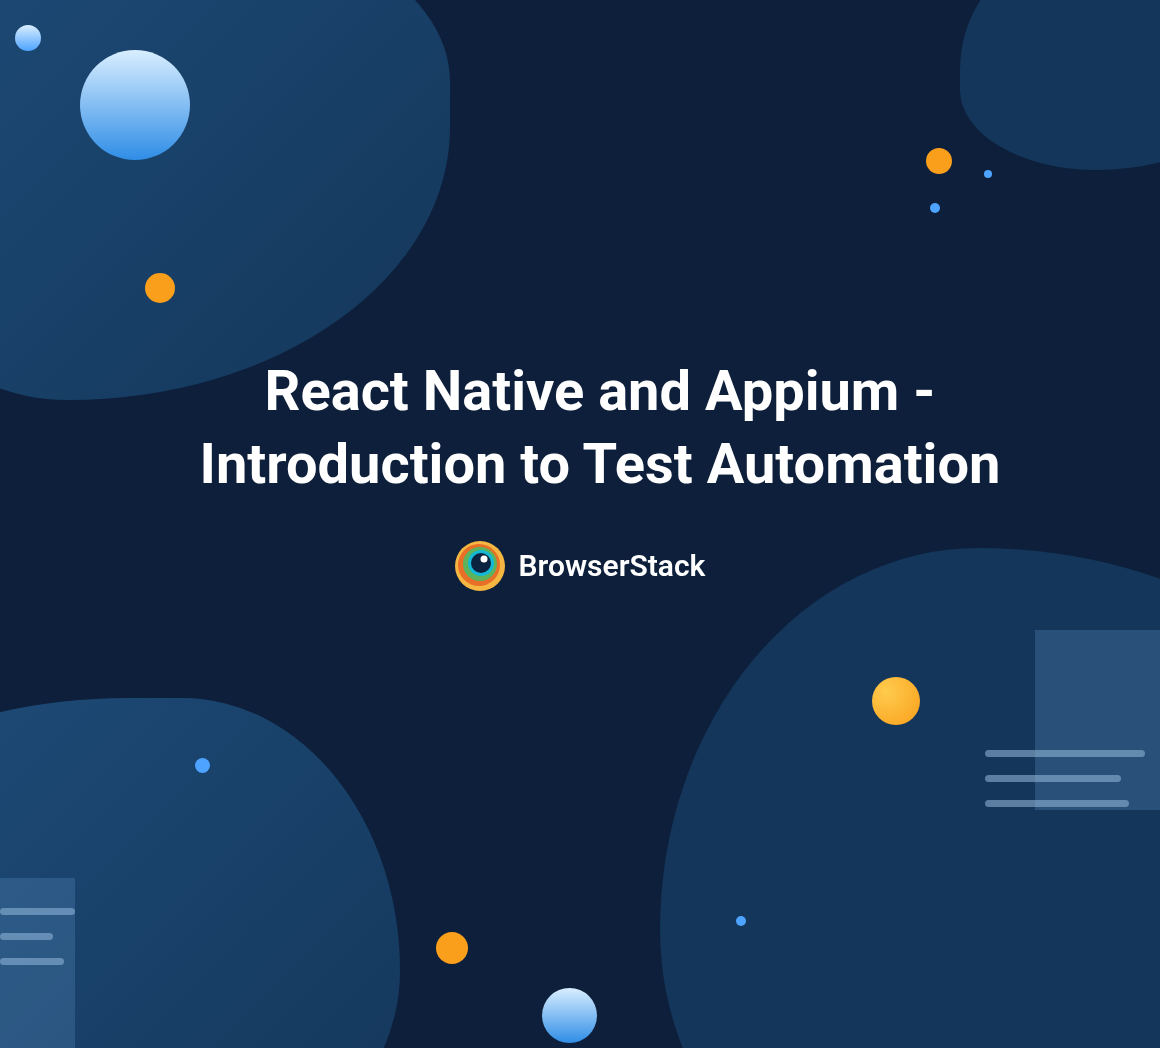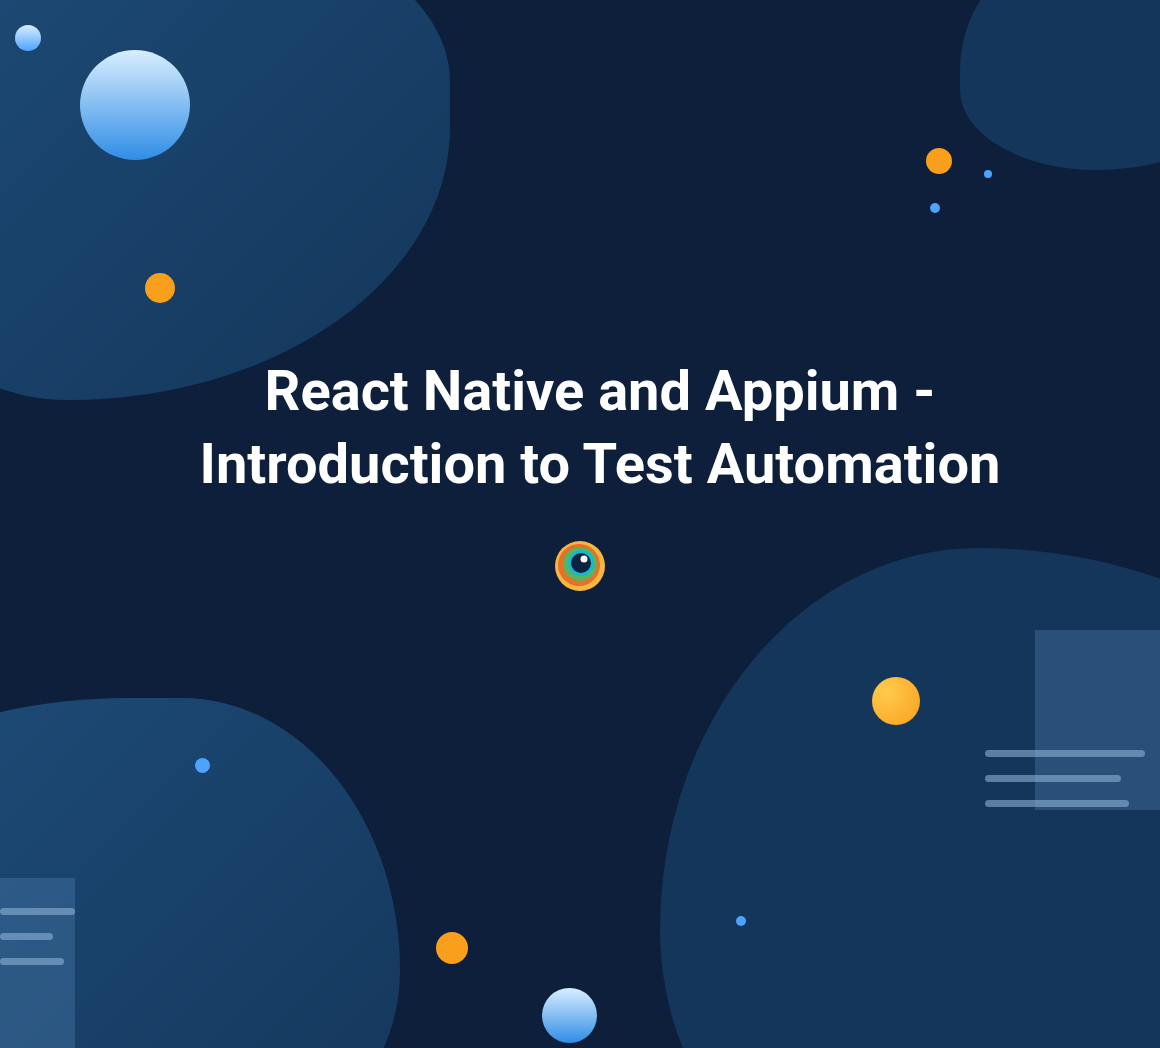--- a/index.html
+++ b/index.html
@@ -172,14 +172,15 @@
   <h1 class="title">React Native and Appium - Introduction to Test Automation</h1>
   <div class="brand">
     <svg class="logo" viewBox="0 0 50 50">
       <circle cx="25" cy="25" r="25" fill="#f5b741"></circle>
       <circle cx="24" cy="24" r="21" fill="#e76f27"></circle>
       <circle cx="25" cy="23" r="17" fill="#5cb35c"></circle>
       <circle cx="26" cy="22" r="13" fill="#15b9d4"></circle>
       <circle cx="26" cy="22" r="10" fill="#0c2340"></circle>
       <circle cx="29" cy="18" r="3.5" fill="#ffffff"></circle>
     </svg>
+    <span class="brand-text">BrowserStack</span>
   </div>
 </div>
 
 </body></html>

